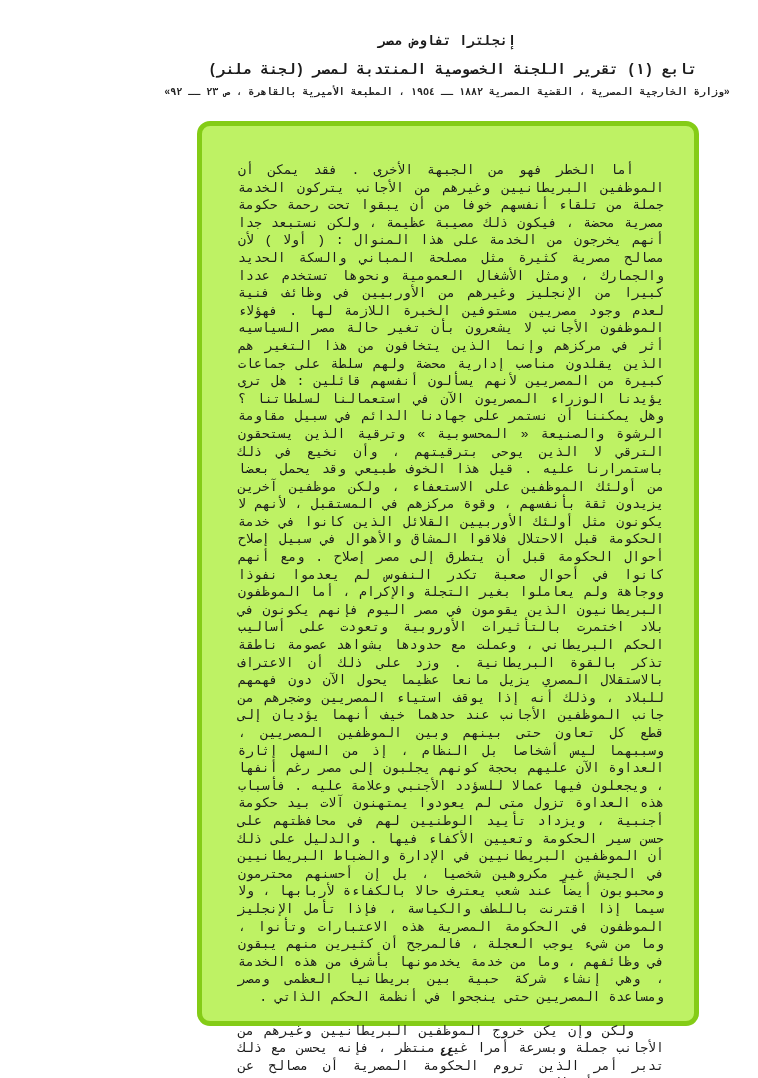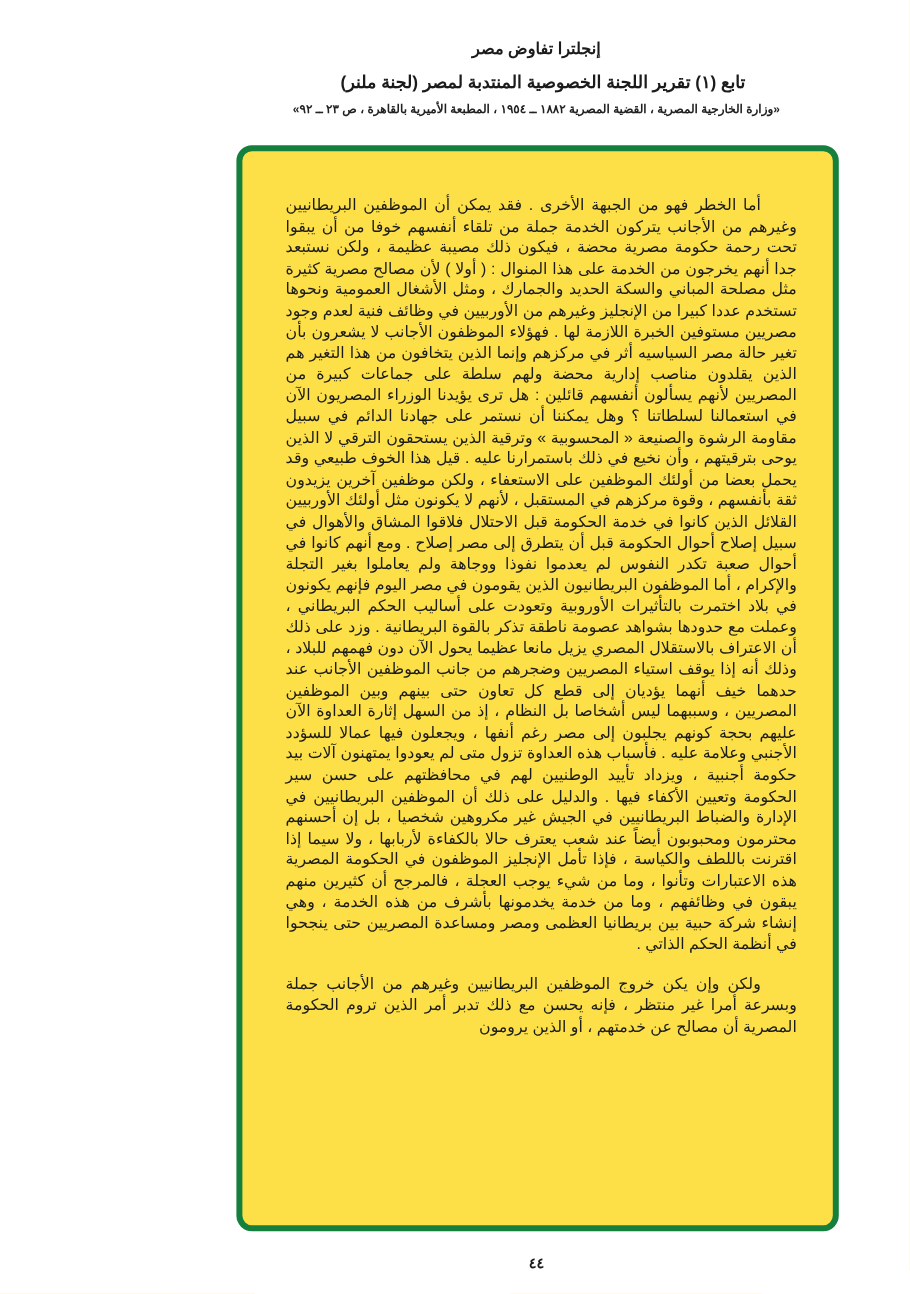--- a/index.html
+++ b/index.html
@@ -5,21 +5,21 @@
     html, body {
       margin: 0;
       padding: 0;
       background: #ffffff;
     }
     .page {
       position: relative;
       width: 622px;
       height: 1078px;
       background: #ffffff;
-      font-family: Liberation Sans, sans-serif;
+      font-family: Liberation Mono, monospace;
       direction: rtl;
       overflow: hidden;
       color: #1b1b1b;
     }
     .header {
       text-align: center;
       padding-top: 32px;
     }
     .header-title {
       font-size: 13.5px;
@@ -37,24 +37,24 @@
       font-size: 10px;
       font-weight: bold;
       color: #222222;
     }
     .green-box {
       position: absolute;
       top: 121px;
       left: 61px;
       right: 59px;
       height: 905px;
-      border: 5px solid #15803d;
+      border: 5px solid #84cc16;
       border-radius: 13px;
       box-sizing: border-box;
-      background: #fde047;
+      background: #bef264;
     }
     .text-area {
       padding: 36px 30px 18px 36px;
     }
     p.body-par {
       font-size: 13.2px;
       line-height: 17.6px;
       text-align: justify;
       margin: 0 0 16px 0;
       text-indent: 30px;

